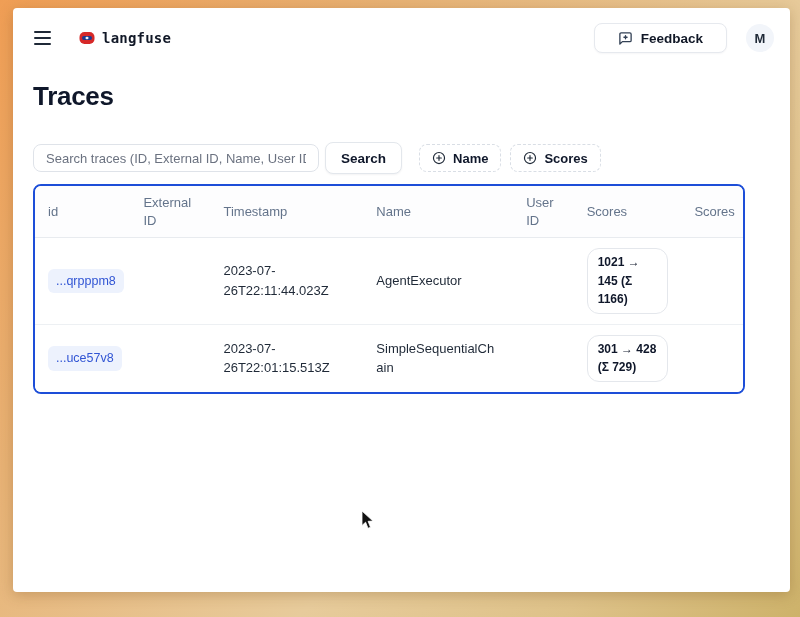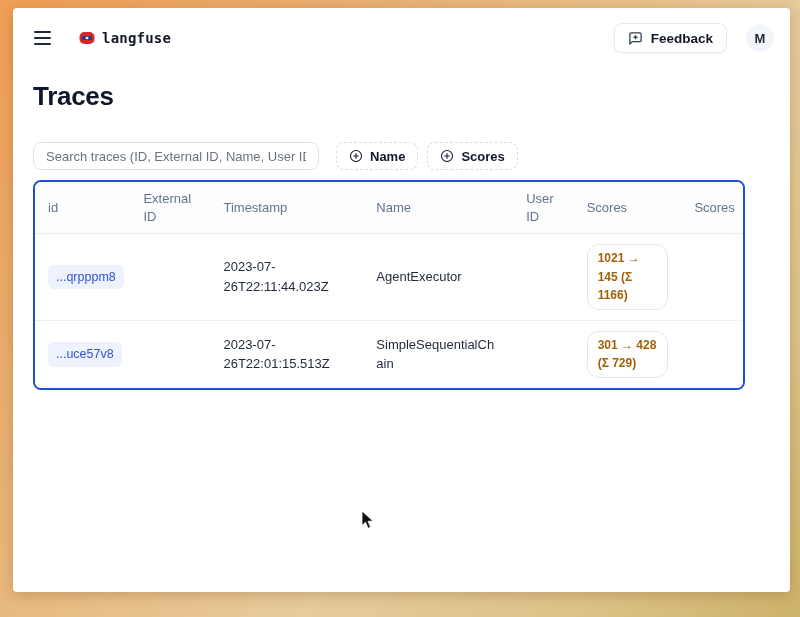--- a/index.html
+++ b/index.html
@@ -17,21 +17,21 @@
     overflow: hidden;
   }
   
   .topbar { display: flex; align-items: center; padding: 14px 16px 6px 16px; height: 52px; }
   .hamburger { width: 28px; height: 28px; display: flex; flex-direction: column; justify-content: center; gap: 4px; cursor: pointer; }
   .hamburger span { display: block; width: 17px; height: 2px; background: #1f2937; border-radius: 1px; margin-left: 5px; }
   .brand { display: flex; align-items: center; gap: 7px; margin-left: 22px; cursor: pointer; }
   .brand-text { font-family: "DejaVu Sans Mono", "Liberation Mono", monospace; font-weight: 700; font-size: 14px; color: #111827; letter-spacing: 0.2px; }
   .topbar-spacer { flex: 1; }
   .feedback-btn {
-    display: flex; align-items: center; gap: 8px; height: 30px; padding: 0 13px;
+    display: flex; align-items: center; gap: 8px; height: 30px; padding: 0 23px;
     background: #fff; border: 1px solid #e6e9ee; border-radius: 8px;
     font-size: 13.5px; font-weight: 600; color: #111827; cursor: pointer;
     box-shadow: 0 1px 2px rgba(16,24,40,.04);
   }
   .avatar {
     width: 28px; height: 28px; border-radius: 50%; margin-left: 19px;
     background: #f2f5fa; color: #1f2937; font-size: 13px; font-weight: 700;
     display: flex; align-items: center; justify-content: center; cursor: pointer;
   }
   
@@ -74,21 +74,21 @@
   }
   tbody tr { cursor: pointer; }
   tbody tr:last-child td { border-bottom: none; }
   .id-link {
     display: inline-block; padding: 3px 8px; border-radius: 6px;
     background: #edf2fd; color: #3155d4; font-size: 12.5px; font-weight: 400; cursor: pointer;
   }
   .usage-pill {
     display: inline-block; max-width: 92px; padding: 4px 10px;
     border: 1px solid #e4e7ec; border-radius: 12px; background: #fff;
-    font-size: 12px; font-weight: 600; color: #a16207; line-height: 1.55;
+    font-size: 12px; font-weight: 600; color: #0f172a; line-height: 1.55;
   }
   
   .icon { display: inline-flex; align-items: center; justify-content: center; }
   
   .cursor { position: absolute; left: 358px; top: 510px; z-index: 50; pointer-events: none; }
 </style>
 </head>
 <body>
 
 <div class="window">
@@ -123,20 +123,21 @@
     <div class="avatar">
       <span>M</span>
     </div>
   </div>
 
   <div class="main">
     <h1 class="page-title">Traces</h1>
 
     <div class="toolbar">
       <input class="search-input" type="text" placeholder="Search traces (ID, External ID, Name, User ID)" style="">
+      <button class="search-btn">Search</button>
       <button class="filter-btn filter-name">
         <span class="icon">
           <svg width="14" height="14" viewBox="0 0 24 24" fill="none" stroke="#1f2937" stroke-width="2" stroke-linecap="round">
             <circle cx="12" cy="12" r="9.5"></circle>
               <line x1="12" y1="8" x2="12" y2="16"></line>
               <line x1="8" y1="12" x2="16" y2="12"></line>
           </svg>
         </span>
         <span>Name</span>
       </button>

